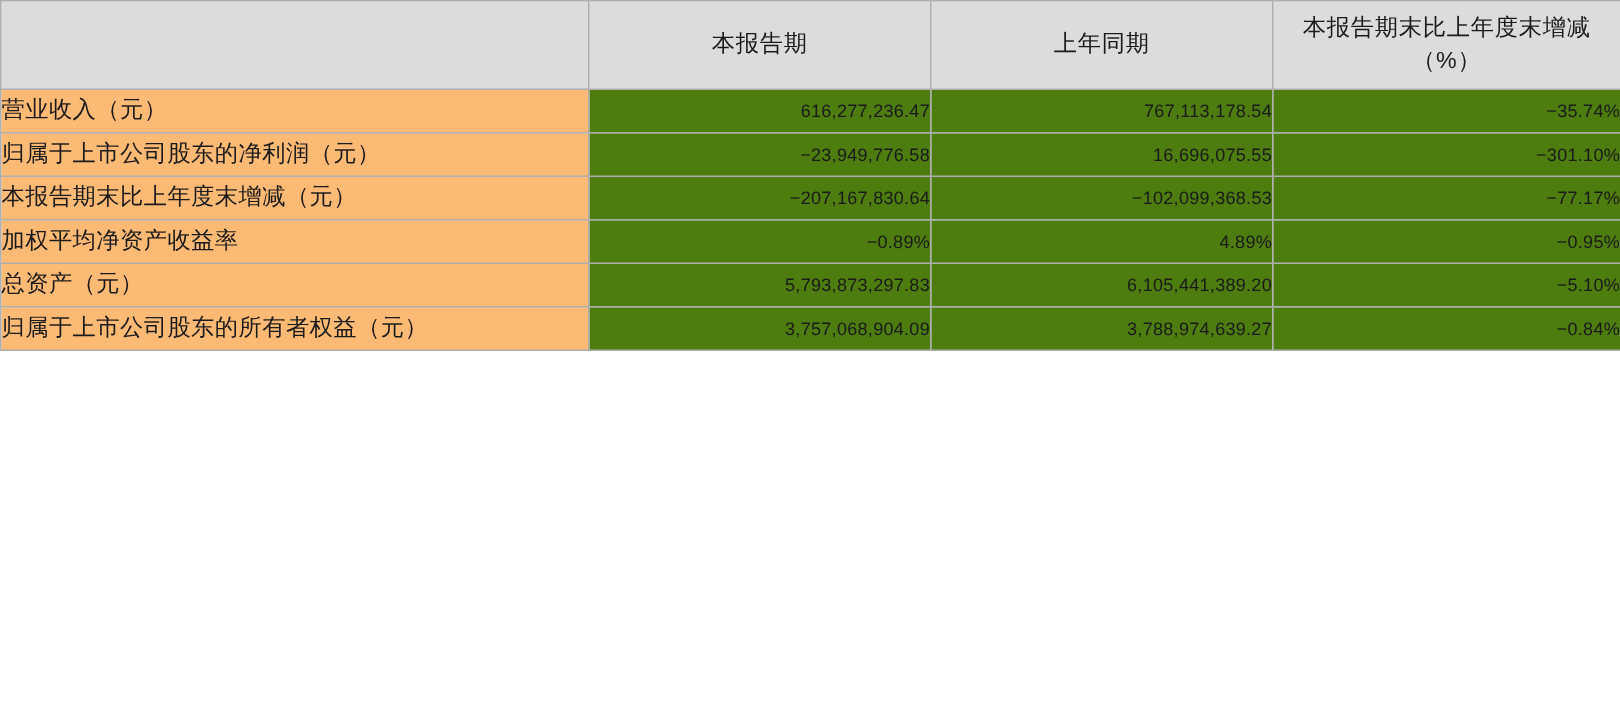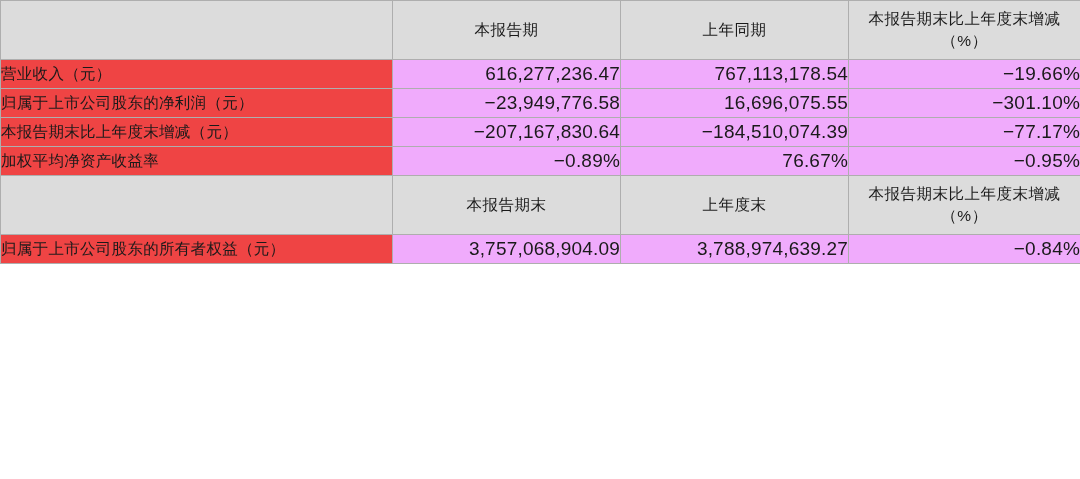--- a/index.html
+++ b/index.html
@@ -43,31 +43,31 @@
     text-align: center;
     font-size: 15.5px;
     line-height: 1.45;
     padding: 7px 8px;
     letter-spacing: 0.5px;
   }
   .hdr-row td.blank {
     background: #dcdcdc;
   }
   .lbl {
-    background: #ef4444;
+    background: #fdba74;
     padding: 6px 8px 6px 9px;
     text-align: left;
     line-height: 1.45;
     letter-spacing: 0.3px;
   }
   .num {
-    background: #f0abfc;
+    background: #4d7c0f;
     text-align: right;
     padding: 6px 12px 6px 8px;
-    font-size: 19px;
+    font-size: 12px;
     letter-spacing: 0.2px;
     white-space: nowrap;
   }
   .tall .lbl, .tall .num {
     height: 56px;
   }
   .row-h td {
     height: 28px;
   }
   .hdr-tall td {
@@ -90,54 +90,54 @@
         <td class="blank"></td>
         <td>本报告期</td>
         <td>上年同期</td>
         <td>本报告期末比上年度末增减（%）</td>
       </tr>
 
       <tr class="row-h">
         <td class="lbl">营业收入（元）</td>
         <td class="num">616,277,236.47</td>
         <td class="num">767,113,178.54</td>
-        <td class="num">−19.66%</td>
+        <td class="num">−35.74%</td>
       </tr>
 
       <tr class="row-h">
         <td class="lbl">归属于上市公司股东的净利润（元）</td>
         <td class="num">−23,949,776.58</td>
         <td class="num">16,696,075.55</td>
         <td class="num">−301.10%</td>
       </tr>
 
 
       <tr class="row-h">
         <td class="lbl">本报告期末比上年度末增减（元）</td>
         <td class="num">−207,167,830.64</td>
-        <td class="num">−184,510,074.39</td>
+        <td class="num">−102,099,368.53</td>
         <td class="num">−77.17%</td>
       </tr>
 
 
 
       <tr class="row-h">
         <td class="lbl">加权平均净资产收益率</td>
         <td class="num">−0.89%</td>
-        <td class="num">76.67%</td>
+        <td class="num">4.89%</td>
         <td class="num">−0.95%</td>
       </tr>
 
-      <tr class="hdr-row hdr-tall">
-        <td class="blank"></td>
-        <td>本报告期末</td>
-        <td>上年度末</td>
-        <td>本报告期末比上年度末增减（%）</td>
+
+      <tr class="row-h">
+        <td class="lbl">总资产（元）</td>
+        <td class="num">5,793,873,297.83</td>
+        <td class="num">6,105,441,389.20</td>
+        <td class="num">−5.10%</td>
       </tr>
-
 
       <tr class="row-h">
         <td class="lbl">归属于上市公司股东的所有者权益（元）</td>
         <td class="num">3,757,068,904.09</td>
         <td class="num">3,788,974,639.27</td>
         <td class="num">−0.84%</td>
       </tr>
     </tbody>
   </table>
 </div>

